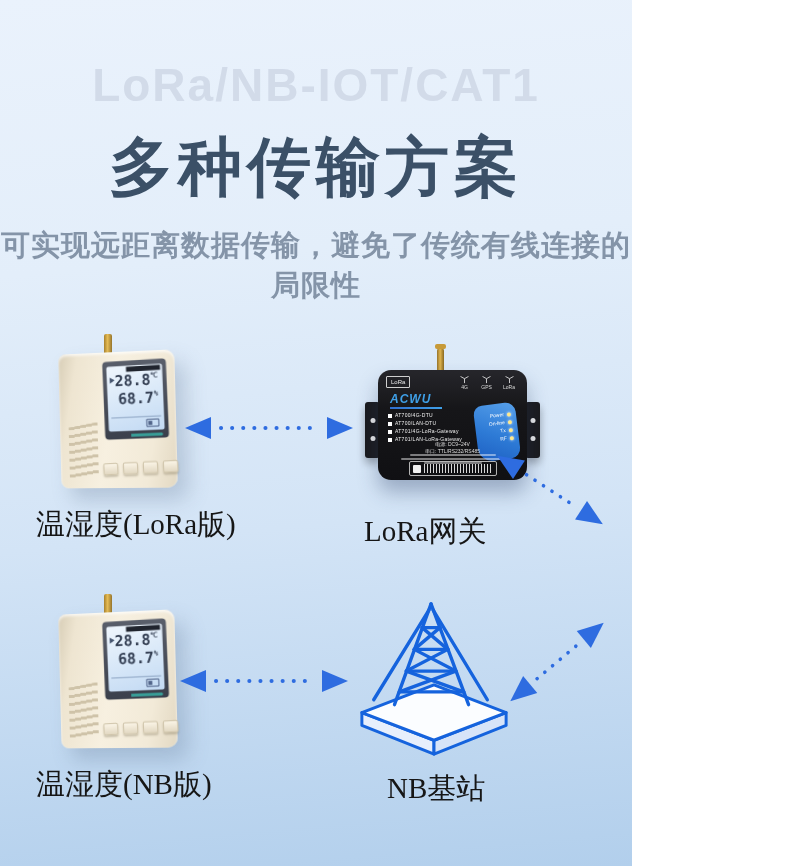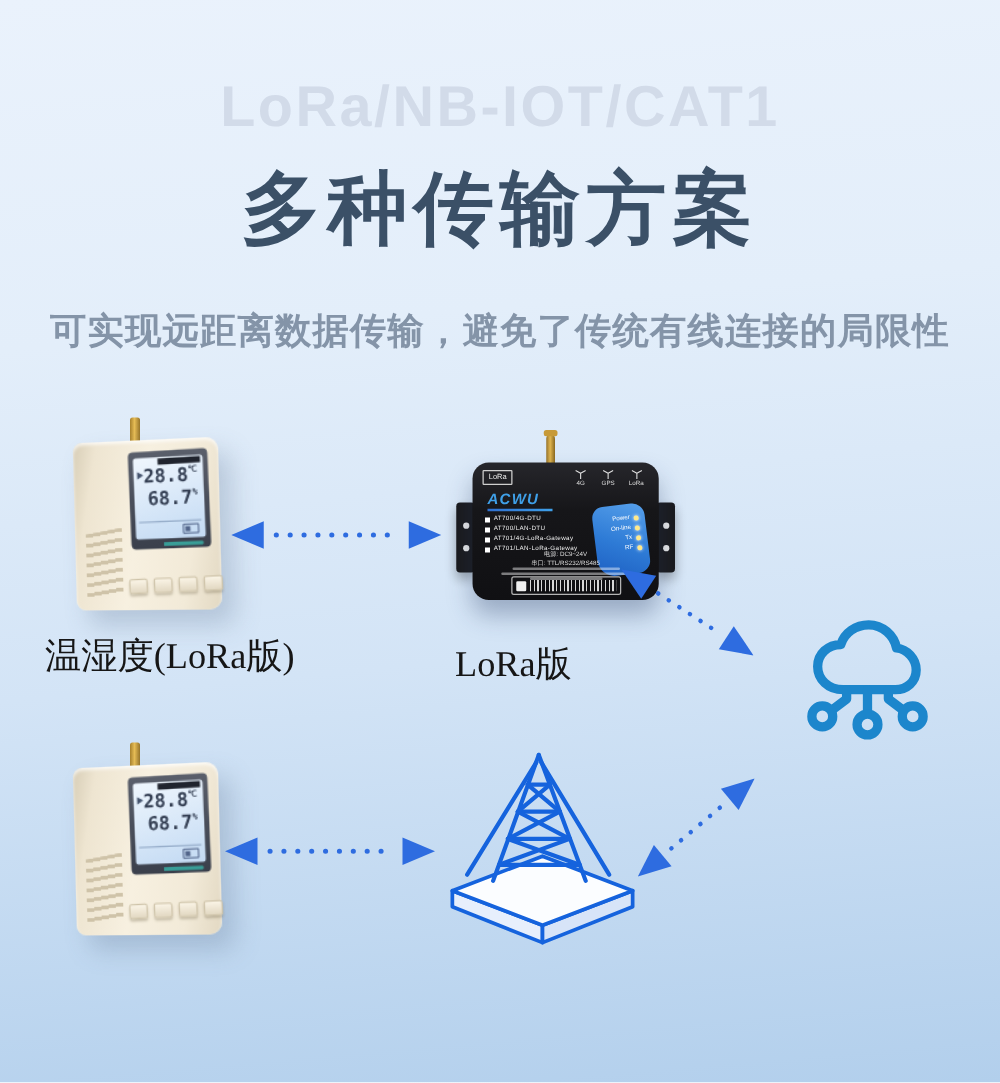--- a/index.html
+++ b/index.html
@@ -1,27 +1,27 @@
 <!DOCTYPE html>
 <html><head>
 <meta charset="utf-8">
 <style>
   html,body { margin:0; padding:0; }
   .canvas {
-    position:relative; width:800px; height:866px; overflow:hidden;
+    position:relative; width:632px; height:866px; overflow:hidden;
     background: linear-gradient(175deg, #eaf2fc 0%, #e3eefa 30%, #d3e4f6 60%, #b2cfec 100%);
     font-family:"Liberation Sans", sans-serif;
   }
   
   .overline { position:absolute; top:58px; left:0; width:100%; text-align:center;
     font-size:46px; font-weight:bold; color:#d2dbe9; letter-spacing:2px; }
   .title { position:absolute; top:124px; left:0; width:100%; text-align:center;
     font-size:64px; font-weight:bold; color:#3b5067; letter-spacing:5px; }
   .subtitle { position:absolute; top:226px; left:0; width:100%; text-align:center;
-    font-size:29px; font-weight:bold; color:#8494a8; letter-spacing:1px;margin-top:19px; }
+    font-size:29px; font-weight:bold; color:#8494a8; letter-spacing:1px; }
   
   .node-label { position:absolute; font-family:"Liberation Serif","DejaVu Serif",serif;
     font-size:29px; color:#161616; white-space:nowrap; }
   
   .sensor { position:absolute; width:125px; height:152px; }
   .sensor .antenna { position:absolute; top:-4px; left:46px; width:8px; height:22px;
     background:linear-gradient(90deg,#a8812c,#e6bc55 45%,#96742a); border-radius:2px 2px 0 0; }
   .sensor .body { position:absolute; top:14px; left:0; width:118px; height:136px;
     background:linear-gradient(100deg,#d7cdb6 0%,#eee5d1 14%,#f7f0e0 45%,#f2ead8 78%,#e2d8c2 100%);
     border-radius:8px 10px 10px 8px;
@@ -221,21 +221,21 @@
           <b></b>
           <b></b>
           <b></b>
         </div>
       <div class="gw-barcode">
         <div class="chip"></div>
         <div class="bars"></div>
       </div>
     </div>
   </div>
-  <div class="node-label" style="left:364px; top:512px;">LoRa版</div>
+  <div class="node-label" style="left:364px; top:512px;">LoRa网关</div>
 
   <svg class="arrow" style="left:487px; top:477px; transform:rotate(33deg);" width="126" height="26" viewBox="0 0 126 26">
     <polygon points="0,13 26,2 26,24" fill="#2e6ce0"></polygon>
     <polygon points="126,13 100,2 100,24" fill="#2e6ce0"></polygon>
     <line x1="35" y1="13" x2="91" y2="13" stroke="#2e6ce0" stroke-width="3.6" stroke-linecap="round" stroke-dasharray="0.1 10"></line>
   </svg>
 
   <svg class="cloud-icon" viewBox="0 0 110 120">
     <g fill="none" stroke="#1c86cc" stroke-width="8" stroke-linecap="round" stroke-linejoin="round">
       <path d="M34,63 C21,63 12,54 12,43 C12,32 21,24 32,24 C35,14 45,7 56,7 C68,7 78,16 80,27 C89,28 97,36 97,46 C97,56 89,63 79,63 Z"></path>
@@ -264,20 +264,21 @@
       </div>
       <div class="vents"></div>
       <div class="buttons">
         <div class="btn"></div>
         <div class="btn"></div>
         <div class="btn"></div>
         <div class="btn"></div>
       </div>
     </div>
   </div>
+  <div class="node-label" style="left:36px; top:765px;">温湿度(NB版)</div>
 
   <svg class="arrow" style="left:180px; top:668px;" width="168" height="26" viewBox="0 0 168 26">
     <polygon points="0,13 26,2 26,24" fill="#2e6ce0"></polygon>
     <polygon points="168,13 142,2 142,24" fill="#2e6ce0"></polygon>
     <line x1="36" y1="13" x2="132" y2="13" stroke="#2e6ce0" stroke-width="4" stroke-linecap="round" stroke-dasharray="0.1 11"></line>
   </svg>
 
   <svg class="tower-icon" viewBox="0 0 170 165">
     <g stroke="#1563dd" stroke-width="3" stroke-linejoin="round">
       <path d="M12,116 L12,129 L85,158 L85,144 Z" fill="#e7effc"></path>
@@ -291,20 +292,21 @@
       <path d="M84,12 L139,103"></path>
       <path d="M73,30 H91"></path>
       <path d="M65,52 H99"></path>
       <path d="M57,74 H107"></path>
       <path d="M50,95 H115"></path>
       <path d="M73,30 L99,52 M91,30 L65,52"></path>
       <path d="M65,52 L107,74 M99,52 L57,74"></path>
       <path d="M57,74 L115,95 M107,74 L50,95"></path>
     </g>
   </svg>
+  <div class="node-label" style="left:387px; top:769px;">NB基站</div>
 
   <svg class="arrow" style="left:496px; top:649px; transform:rotate(-40deg);" width="122" height="26" viewBox="0 0 122 26">
     <polygon points="0,13 26,2 26,24" fill="#2e6ce0"></polygon>
     <polygon points="122,13 96,2 96,24" fill="#2e6ce0"></polygon>
     <line x1="35" y1="13" x2="87" y2="13" stroke="#2e6ce0" stroke-width="3.6" stroke-linecap="round" stroke-dasharray="0.1 10"></line>
   </svg>
 
 </div>
 
 </body></html>

